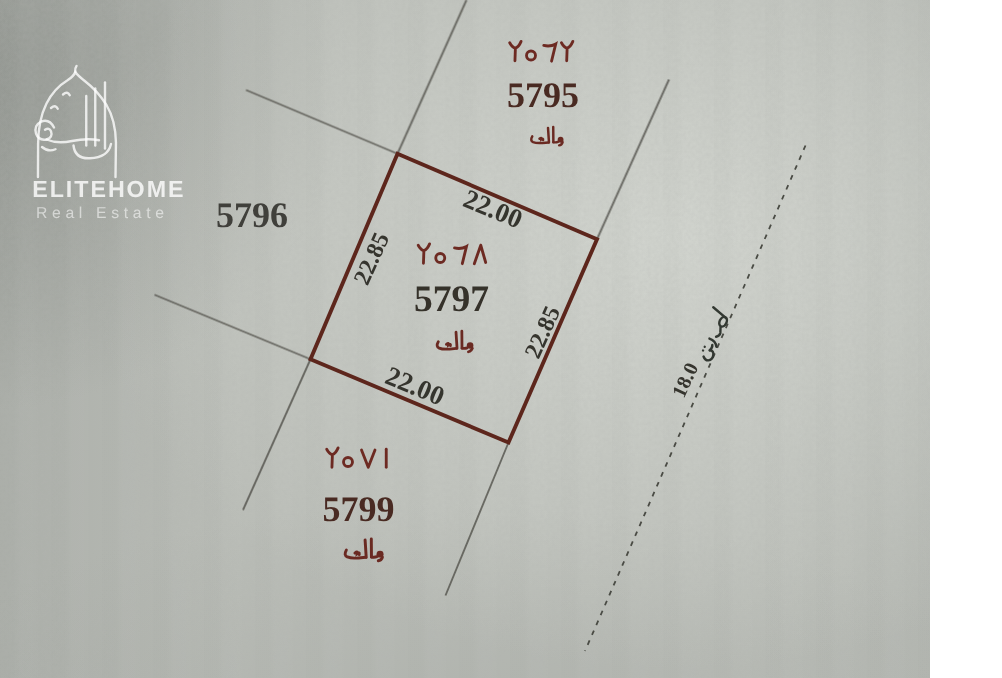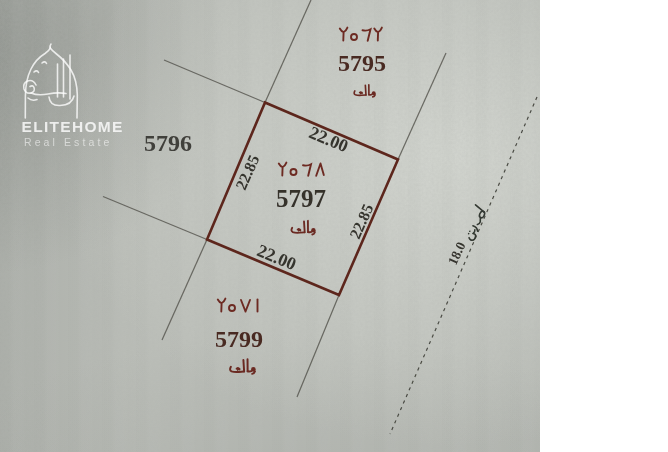--- a/index.html
+++ b/index.html
@@ -1,24 +1,24 @@
 <!DOCTYPE html>
 <html><head>
 <meta charset="utf-8">
 <style>
   html,body{margin:0;padding:0}
-  #page{position:relative;width:540px;height:452px;overflow:hidden;
+  #page{position:relative;width:584px;height:452px;overflow:hidden;
     background-color:#babdb7;
     background-image:
       repeating-linear-gradient(90deg, rgba(126,130,125,.022) 0 9px, rgba(255,255,255,.02) 14px 22px, rgba(126,130,125,0) 27px 34px),
       radial-gradient(ellipse 530px 390px at 448px 158px, rgba(210,213,207,.95), rgba(210,213,207,0) 74%),
       radial-gradient(ellipse 340px 300px at -20px 50px, rgba(126,130,125,.55), rgba(126,130,125,0) 75%),
       radial-gradient(ellipse 520px 220px at 300px 500px, rgba(148,152,147,.3), rgba(148,152,147,0) 75%),
       linear-gradient(90deg, rgba(138,142,137,.3) 0%, rgba(160,164,159,0) 26%, rgba(160,164,159,0) 82%, rgba(150,154,149,.18) 100%);
-    font-family:"Liberation Serif", serif;}
+    font-family:"Liberation Serif", serif;padding-left:36px;}
   svg{position:absolute;left:0;top:0}
 </style>
 </head>
 <body>
 <div id="page">
 <svg width="668" height="452" viewBox="0 0 668 452">
   <defs>
     <filter id="soft" x="-5%" y="-5%" width="110%" height="110%">
       <feGaussianBlur stdDeviation="0.5"></feGaussianBlur>
     </filter>

